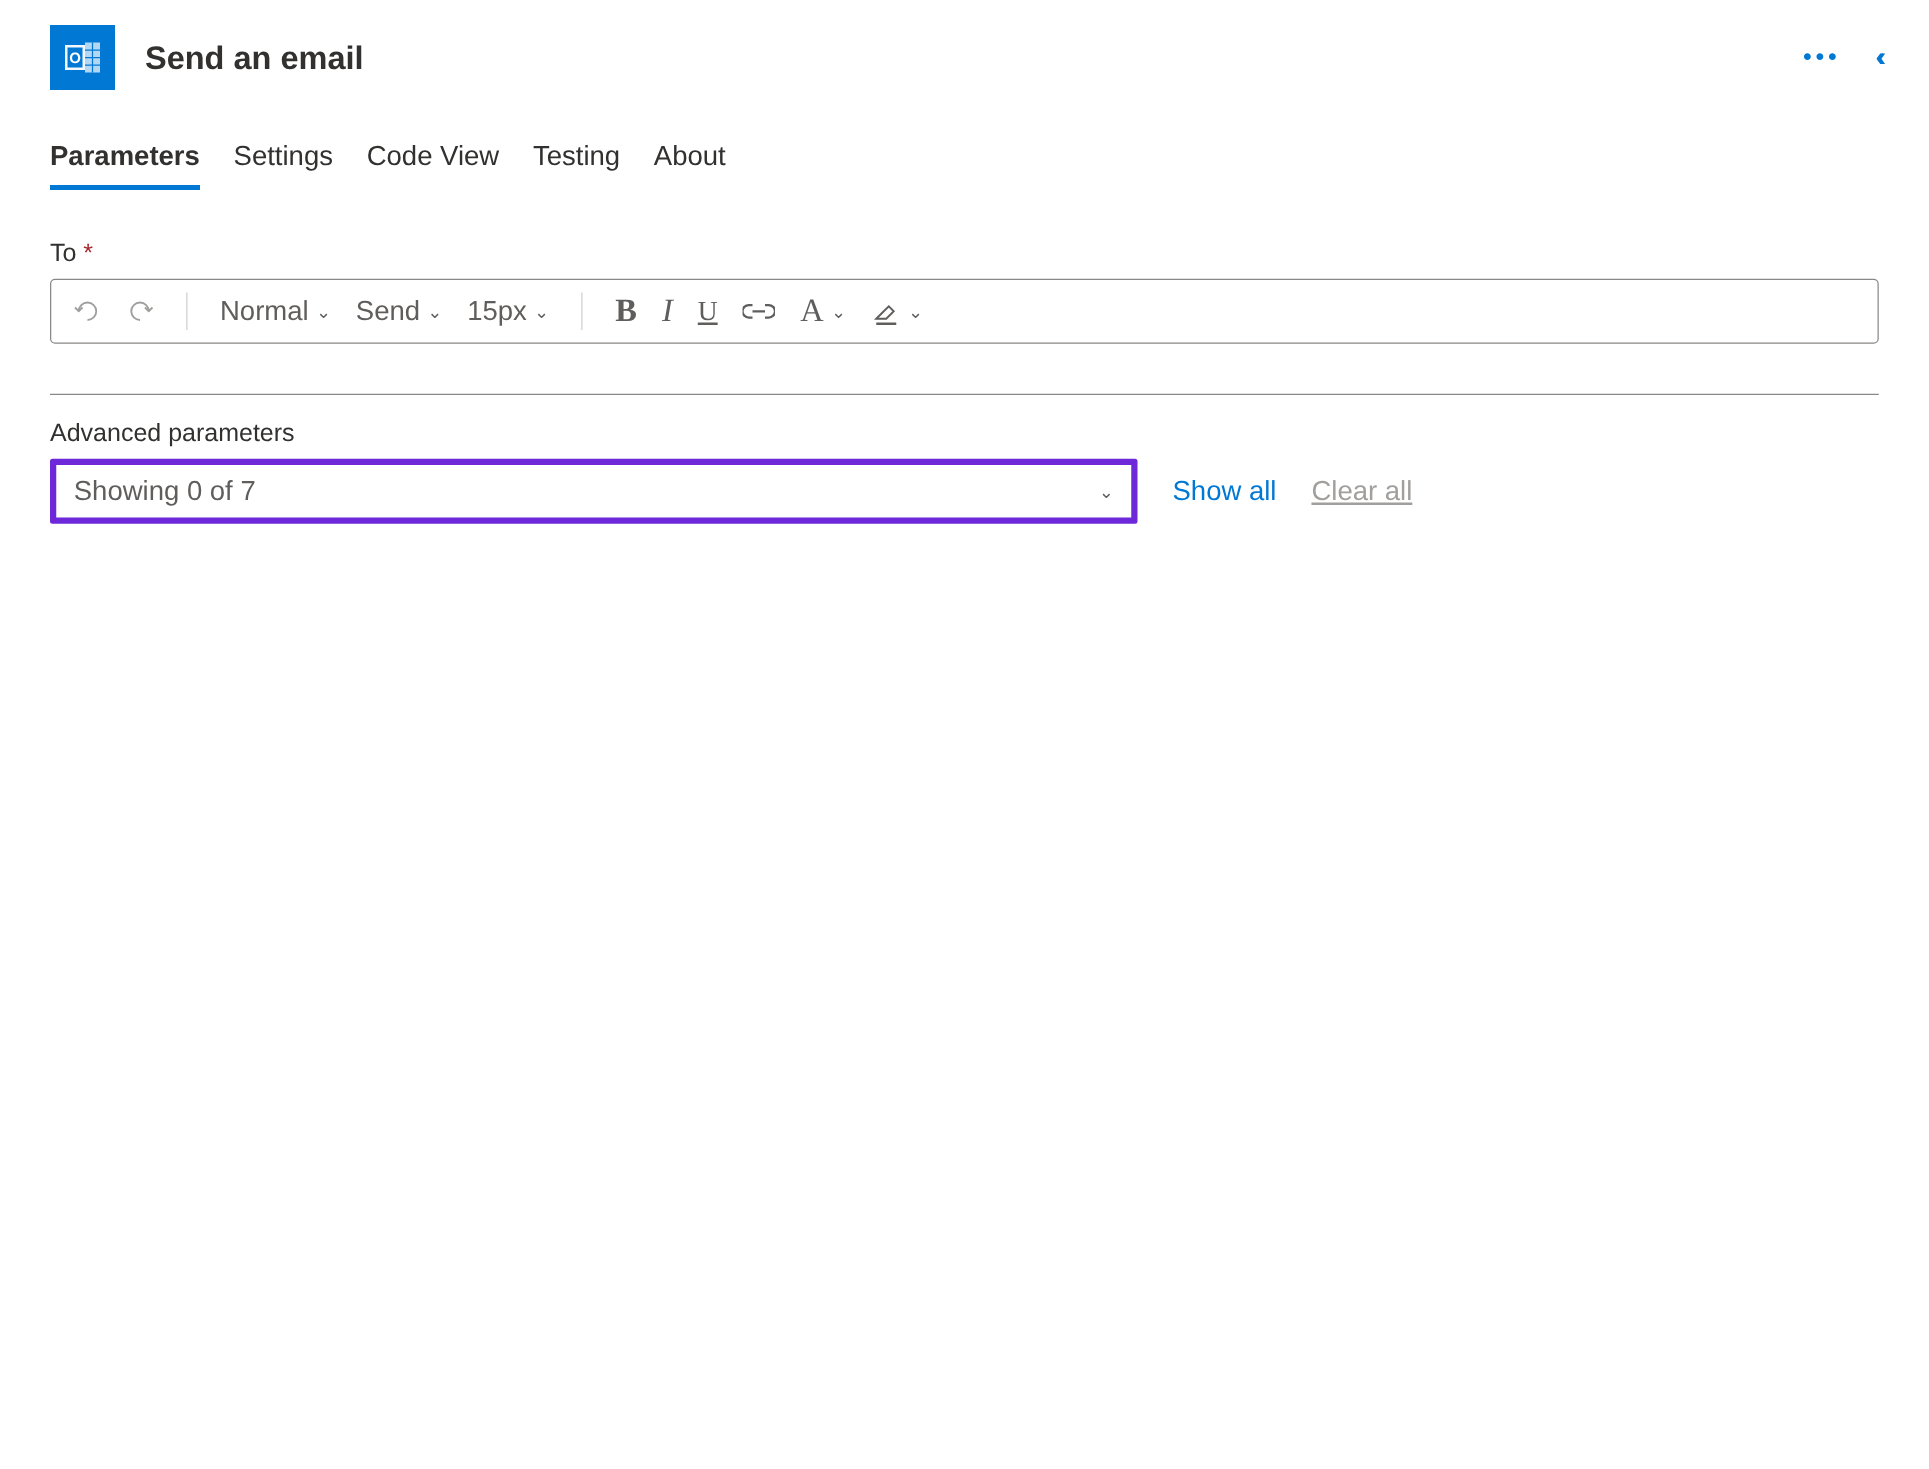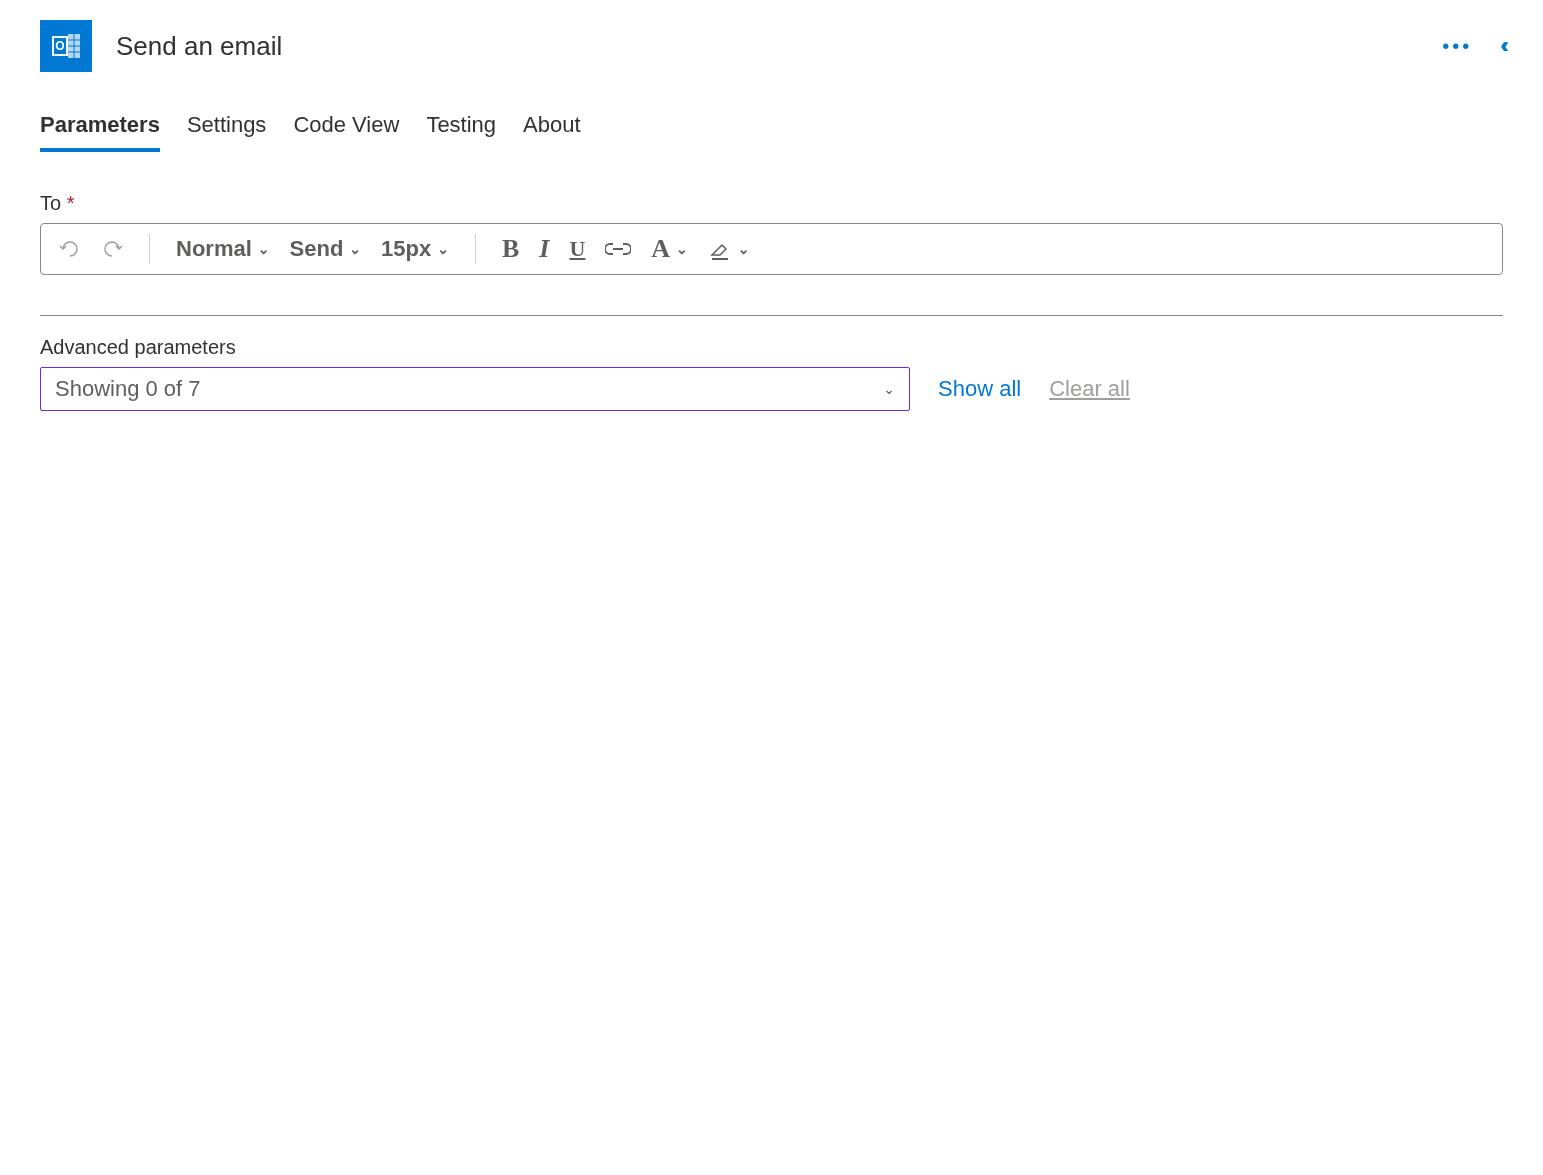--- a/index.html
+++ b/index.html
@@ -29,21 +29,21 @@
       width: 52px;
       height: 52px;
       background: #0078d4;
       display: flex;
       align-items: center;
       justify-content: center;
       color: white;
     }
     .app-title {
       font-size: 26px;
-      font-weight: 400;
+      font-weight: 700;
       color: #323130;
     }
     .header-right {
       display: flex;
       align-items: center;
       gap: 28px;
     }
     .ellipsis-icon {
       color: #0078d4;
       font-size: 20px;
@@ -119,21 +119,20 @@
       padding: 10px 18px;
       color: #605e5c;
       font-size: 22px;
     }
     .rte-btn {
       cursor: pointer;
       display: inline-flex;
       align-items: center;
       gap: 6px;
       color: #605e5c;
-      font-weight: bold;
     }
     .rte-sep {
       width: 1px;
       height: 30px;
       background: #d2d0ce;
       margin: 0 6px;
     }
     .rte-chev {
       font-size: 14px;
     }
@@ -168,21 +167,21 @@
       color: #323130;
       margin-bottom: 8px;
     }
     .adv-row {
       display: flex;
       align-items: center;
       gap: 28px;
     }
     .adv-select {
       flex: 0 0 870px;
-      border: 1px solid #6d28d9;
+      border: 5px solid #6d28d9;
       border-radius: 2px;
       padding: 8px 14px;
       font-size: 22px;
       color: #605e5c;
       display: flex;
       justify-content: space-between;
       align-items: center;
       cursor: pointer;
       background: #fff;
     }

